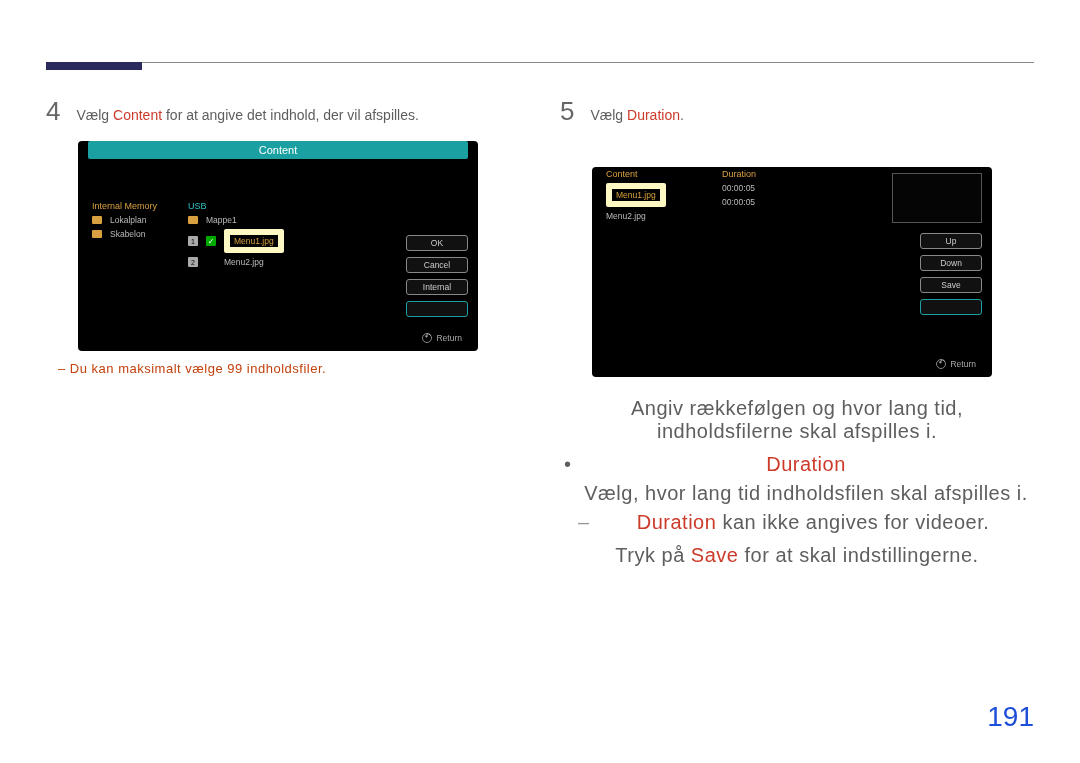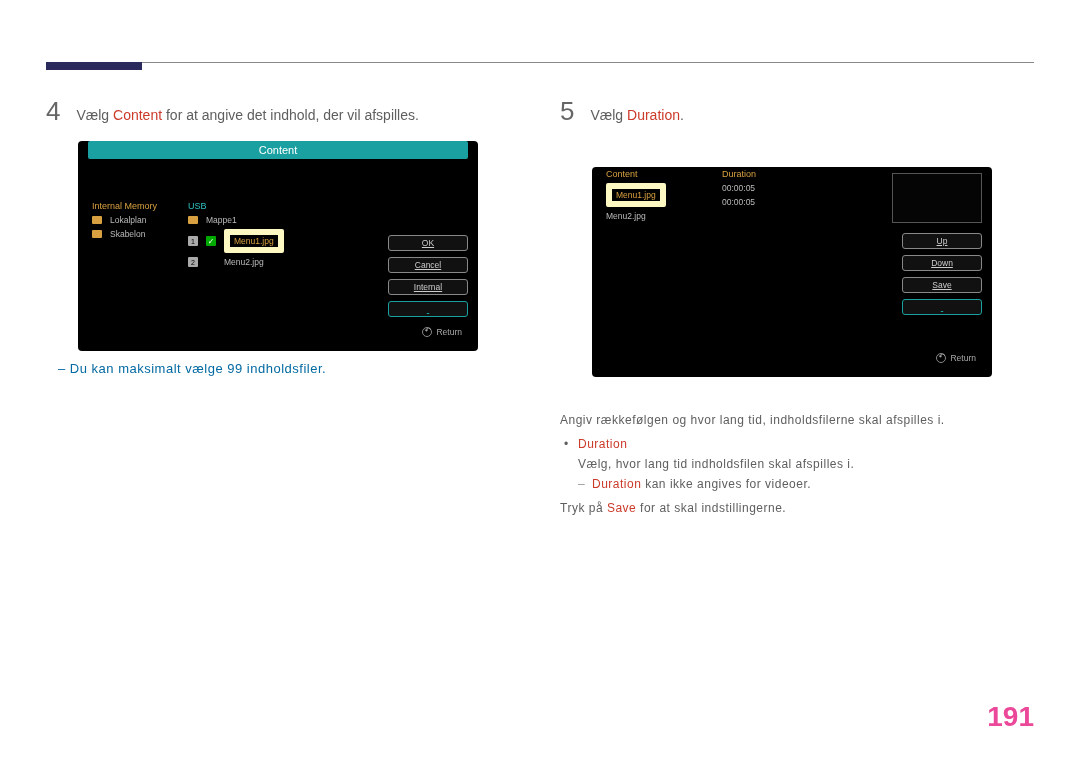--- a/index.html
+++ b/index.html
@@ -42,27 +42,27 @@
     margin-bottom: 14px;
   }
   .step-num {
     font-size: 26px;
     color: #666;
     font-weight: 300;
   }
   .red { color: #cc3a2a; }
   .note {
     font-size: 13px;
-    color: #0369a1;
+    color: #c2410c;
     letter-spacing: 0.5px;
     margin-top: 10px;
     padding-left: 12px;
   }
   .note::before { content: "– "; }
-  .bullets { margin-top: 36px; font-size: 12px; color: #5e5e5e; }
+  .bullets { margin-top: 20px; font-size: 20px; color: #5e5e5e; text-align: center; }
   .intro-line { margin-bottom: 10px; letter-spacing: 0.5px; }
   .bullet { padding-left: 18px; position: relative; margin-bottom: 6px; letter-spacing: 0.5px; }
   .bullet::before { content: "•"; position: absolute; left: 4px; }
   .sub { padding-left: 32px; position: relative; margin-bottom: 6px; letter-spacing: 0.5px; }
   .sub::before { content: "–"; position: absolute; left: 18px; color: #999; }
   .final { margin-top: 10px; letter-spacing: 0.5px; }
 
   
   .mock {
     width: 400px;
@@ -144,43 +144,42 @@
   }
   .hl {
     border: 6px solid #fef9c3;
     border-radius: 2px;
     color: #d8a040;
     padding: 1px 4px;
   }
   .mock-btn {
     border: 1px solid #888;
     border-radius: 3px;
-    width: 80px;
+    width: 62px;
     text-align: center;
     padding: 2px 0;
     font-size: 8.5px;
     color: #ccc;
     background: #111;
-    text-decoration: underline;
   }
   .mock-btn.teal {
     border-color: #1aa0a0;
     color: #1aa0a0;
   }
   .preview-box {
     width: 90px;
     height: 50px;
     border: 1px solid #555;
     margin-bottom: 4px;
     background: #050505;
   }
   .mock-footer {
     position: absolute;
     right: 16px;
-    bottom: 14px;
+    bottom: 8px;
     display: flex;
     align-items: flex-end;
     gap: 4px;
     font-size: 8.5px;
     color: #aaa;
   }
   .ret-ico {
     width: 10px; height: 10px;
     border: 1px solid #888;
     border-radius: 50%;
@@ -197,22 +196,22 @@
 
   
   .dir-left { flex: 0 0 110px; }
   .dir-mid { flex: 0 0 90px; }
 
   .page-num {
     position: absolute;
     right: 46px;
     bottom: 30px;
     font-size: 28px;
-    color: #ec4899;
-    font-weight: 700;
+    color: #1d4ed8;
+    font-weight: 400;
   }
 </style>
 </head>
 <body>
 
 <div class="rule"></div>
 <div class="bar"></div>
 
 <div class="cols">
 

